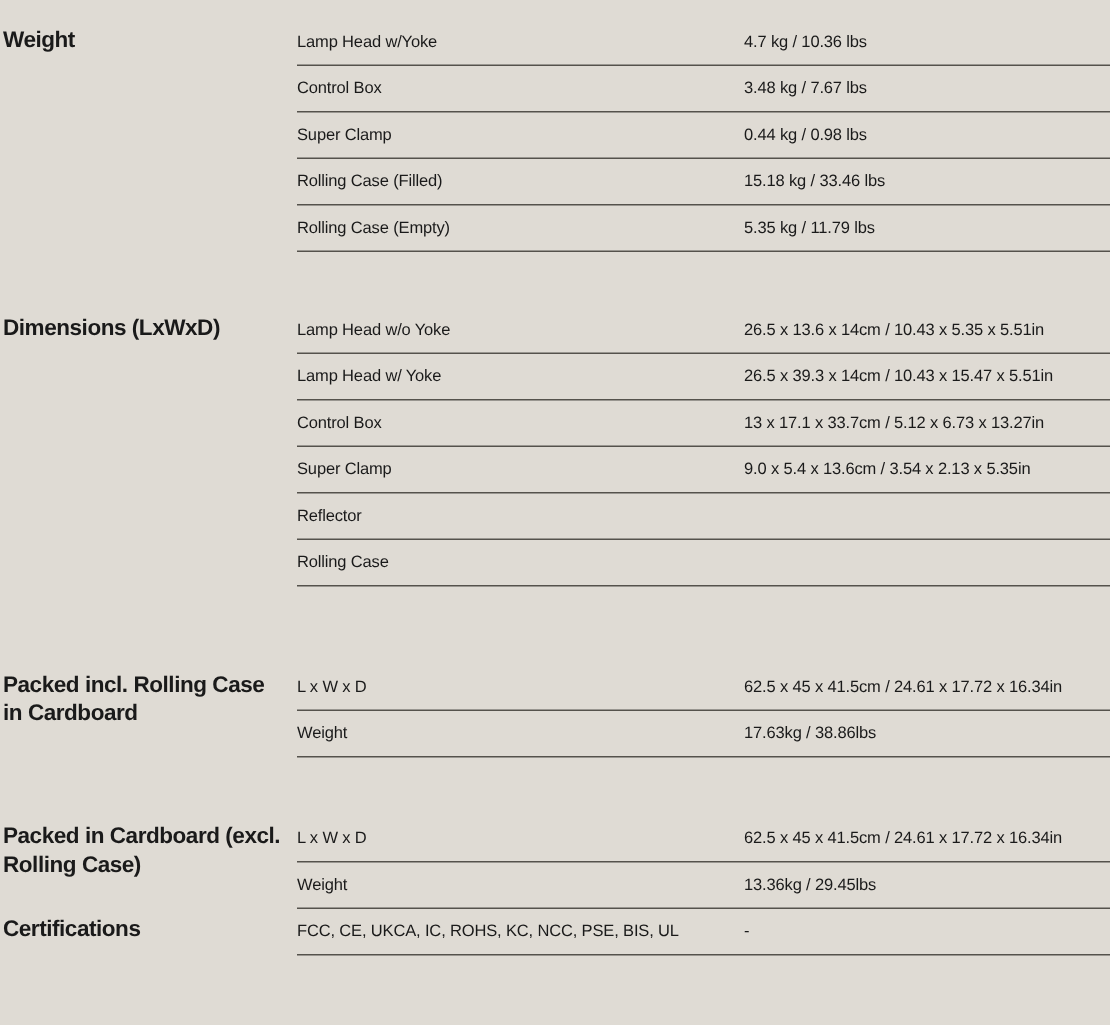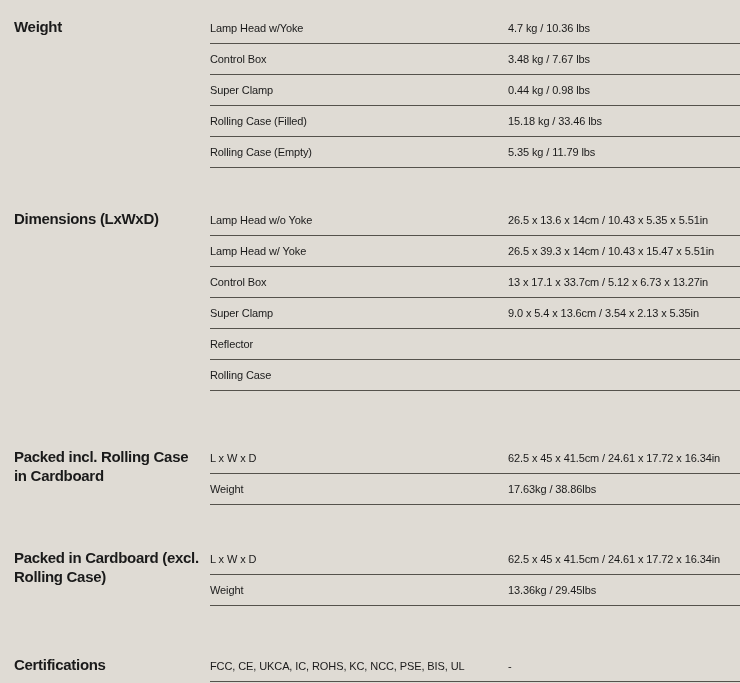--- a/index.html
+++ b/index.html
@@ -9,30 +9,30 @@
   }
   html,body{margin:0;padding:0;}
   body{
     width:740px;height:683px;
     background:var(--bg);
     color:var(--text);
     font-family:"Liberation Sans", sans-serif;
     overflow:hidden;
   }
   .container{
-    padding:13px 0 0 14px;
+    padding:13px 0 0 2px;
   }
   .section{
     display:flex;
     align-items:flex-start;
   }
   .section:nth-child(2){margin-top:37px;}
   .section:nth-child(3){margin-top:52px;}
   .section:nth-child(4){margin-top:39px;}
-  .section:nth-child(5){margin-top:45px;}
+  .section:nth-child(5){}
   .heading{
     flex:0 0 196px;
     width:196px;
     box-sizing:border-box;
     padding:4px 6px 0 0;
     margin:0;
     font-size:15px;
     font-weight:700;
     line-height:19px;
     letter-spacing:-0.3px;

